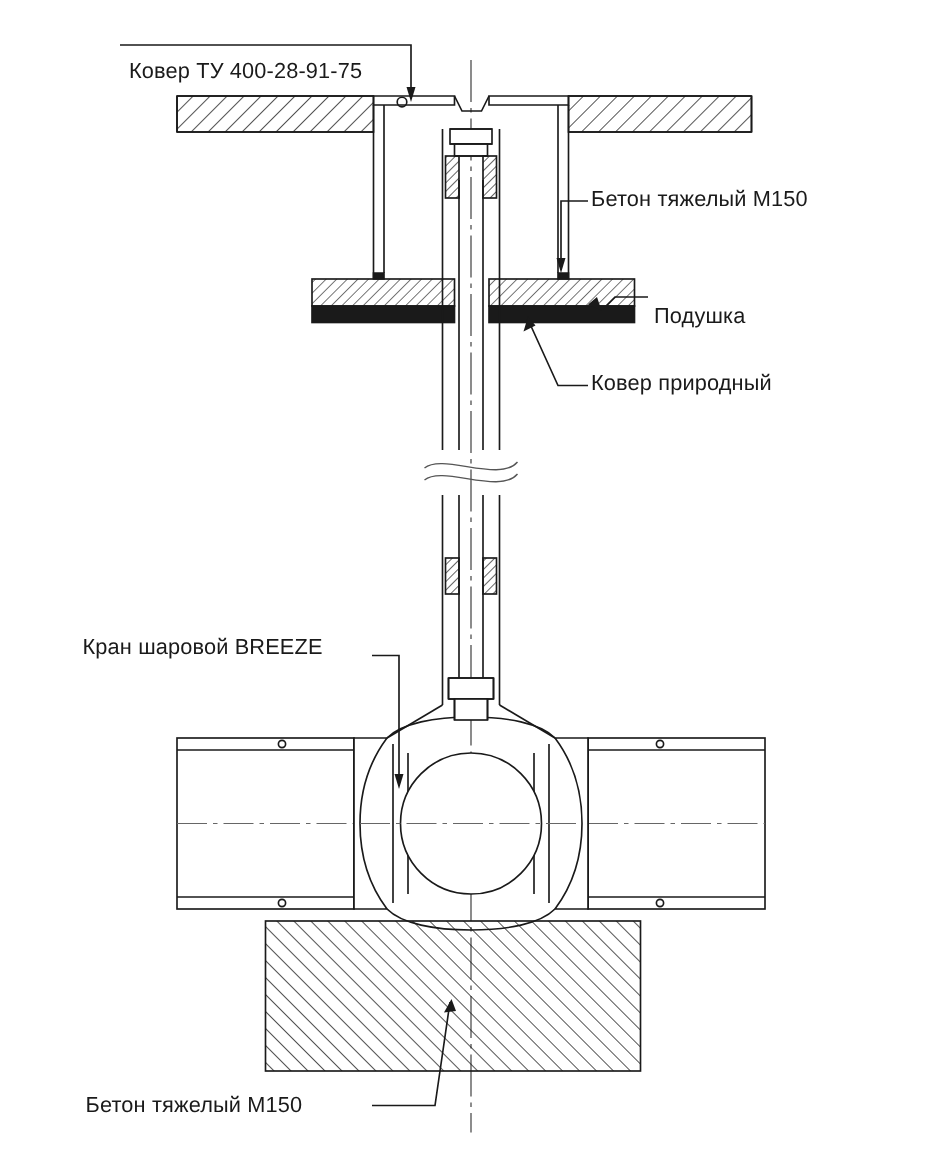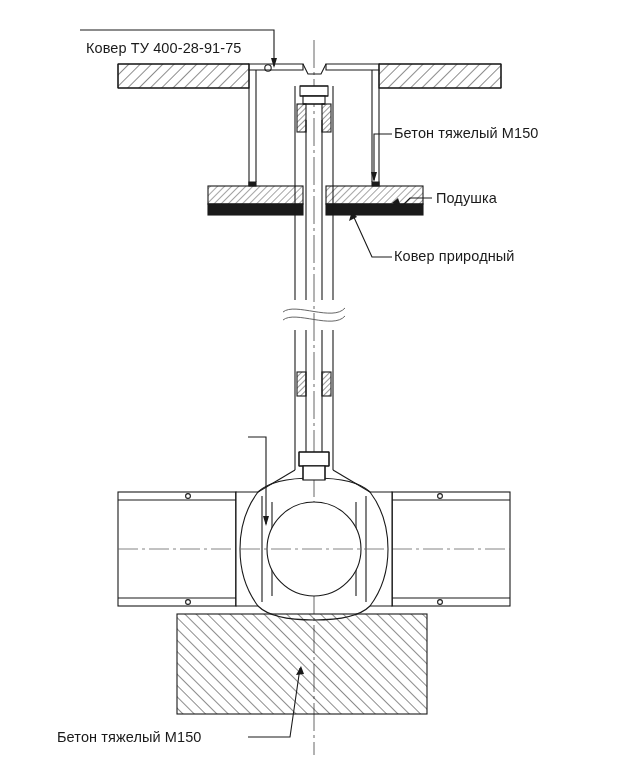--- a/index.html
+++ b/index.html
@@ -25,21 +25,21 @@
   .lbl {
     position: absolute;
     font-family: "Liberation Sans", sans-serif;
     font-size: 14.5px;
     color: #1a1a1a;
     white-space: nowrap;
     letter-spacing: 0.1px;
   }
   .lbl-kover   { left: 86px;  top: 8px; margin-top: 32px; }
   .lbl-beton1  { left: 394px; top: 125px; }
-  .lbl-podushka{ left: 436px; top: 190px; }
+  .lbl-podushka{ left: 436px; top: 203px; }
   .lbl-pesok   { left: 394px; top: 248px; }
   .lbl-kran    { left: 55px;  top: 424px; }
   .lbl-beton2  { left: 57px;  top: 729px; }
 </style>
 </head>
 <body>
 
 <div id="canvas">
 
   <svg id="drawing" width="631" height="775" viewBox="0 0 631 775" xmlns="http://www.w3.org/2000/svg">
@@ -198,15 +198,16 @@
         <polygon points="266,526 263,516 269,516"></polygon>
         <polygon points="301,666 296,675 304,674"></polygon>
       </g>
     </g>
   </svg>
 
   <div class="lbl lbl-kover">Ковер ТУ 400-28-91-75</div>
   <div class="lbl lbl-beton1">Бетон тяжелый М150</div>
   <div class="lbl lbl-podushka">Подушка</div>
   <div class="lbl lbl-pesok">Ковер природный</div>
+  <div class="lbl lbl-kran">Кран шаровой BREEZE</div>
   <div class="lbl lbl-beton2">Бетон тяжелый М150</div>
 
 </div>
 
 </body></html>

